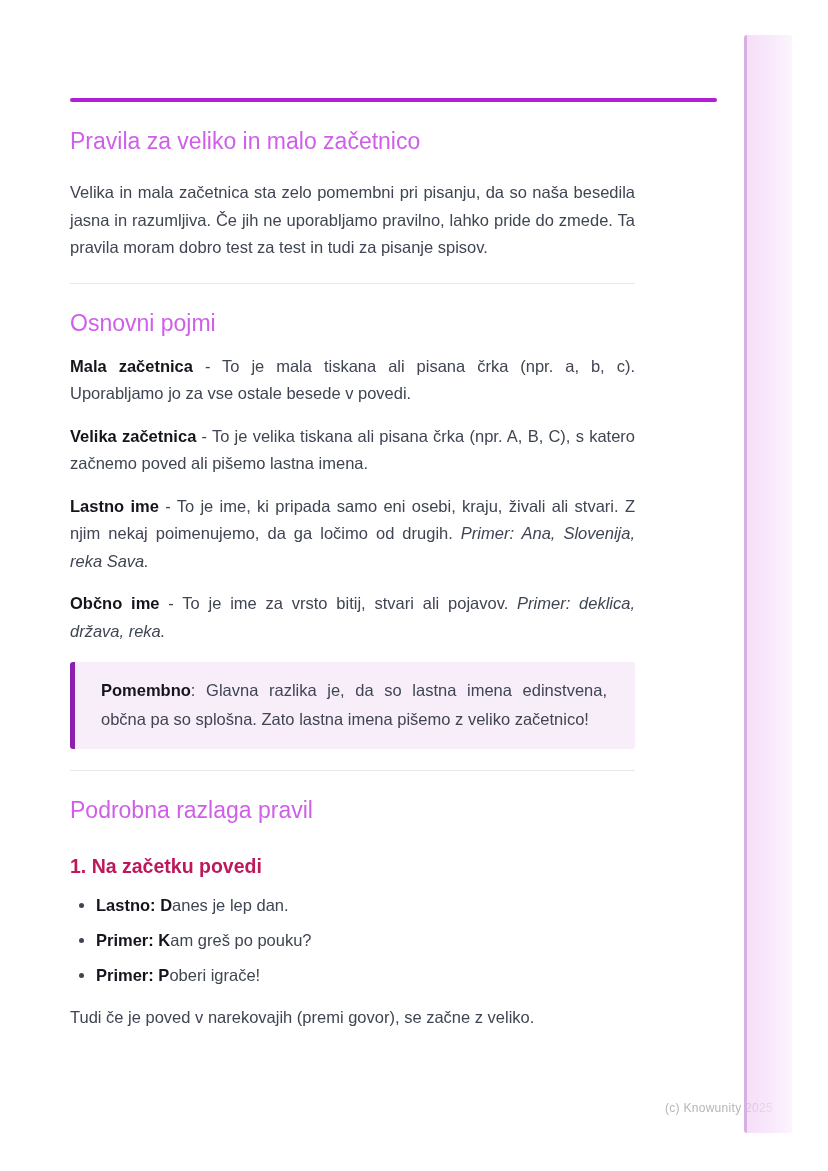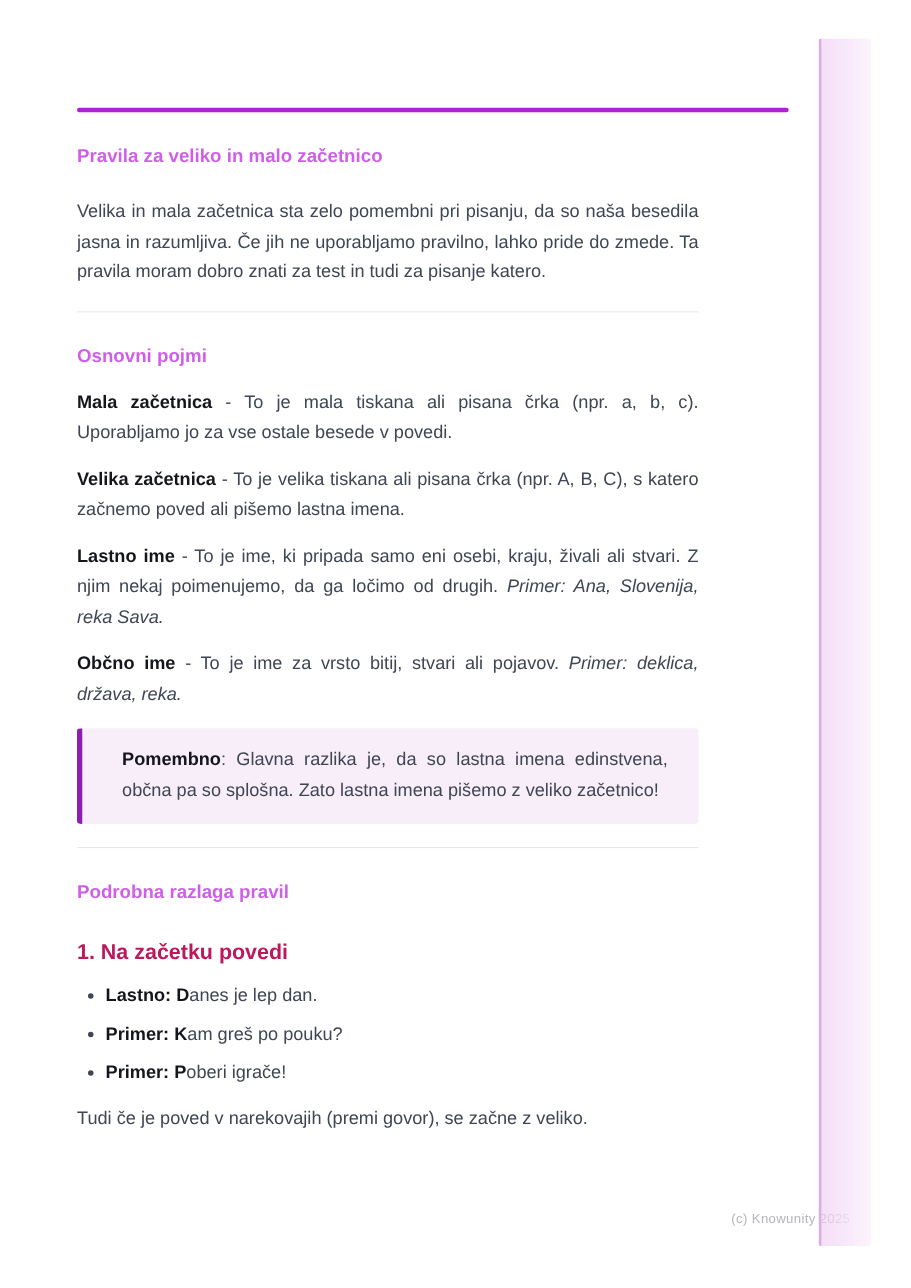--- a/index.html
+++ b/index.html
@@ -46,23 +46,23 @@
   .rule-main {
     border: 0;
     width: 647px;
     height: 4px;
     background: #b21fd4;
     border-radius: 2px;
     margin: 25px 0 0 0;
   }
   h2 {
     margin: 25px 0 0 0;
-    font-size: 17px;
+    font-size: 23px;
     line-height: 29px;
-    font-weight: 700;
+    font-weight: 400;
     color: #cf5fe9;
   }
   h3 {
     margin: 29px 0 0 0;
     font-size: 19.5px;
     line-height: 24px;
     font-weight: 700;
     color: #be185d;
   }
   p.body {
@@ -82,21 +82,21 @@
     margin: 21px 0 0 0;
     width: 565px;
   }
   .callout {
     margin: 17px 0 0 0;
     width: 565px;
     box-sizing: border-box;
     background: #f7eefa;
     border-left: 5px solid #8d1fae;
     border-radius: 3px;
-    padding: 14px 28px 15px 36px;
+    padding: 14px 28px 15px 26px;
   }
   .callout p.body {
     margin: 0;
     line-height: 29px;
   }
   p.intro { margin-top: 16px; }
   ul.examples {
     margin: 14px 0 0 0;
     padding: 0 0 0 26px;
     list-style: disc;
@@ -126,21 +126,21 @@
 
 <div class="stripe"></div>
 
 <main class="doc">
 
 
   <hr class="rule-main">
 
   <h2>Pravila za veliko in malo začetnico</h2>
 
-  <p class="body">Velika in mala začetnica sta zelo pomembni pri pisanju, da so naša besedila jasna in razumljiva. Če jih ne uporabljamo pravilno, lahko pride do zmede. Ta pravila moram dobro znati za test in tudi za pisanje katero.</p>
+  <p class="body">Velika in mala začetnica sta zelo pomembni pri pisanju, da so naša besedila jasna in razumljiva. Če jih ne uporabljamo pravilno, lahko pride do zmede. Ta pravila moram dobro test za test in tudi za pisanje spisov.</p>
 
   <hr class="divider">
 
   <h2>Osnovni pojmi</h2>
 
   <p class="body def">
     <b class="term">Mala začetnica</b>
     <span>- To je mala tiskana ali pisana črka (npr. a, b, c). Uporabljamo jo za vse ostale besede v povedi.</span>
   </p>
 

